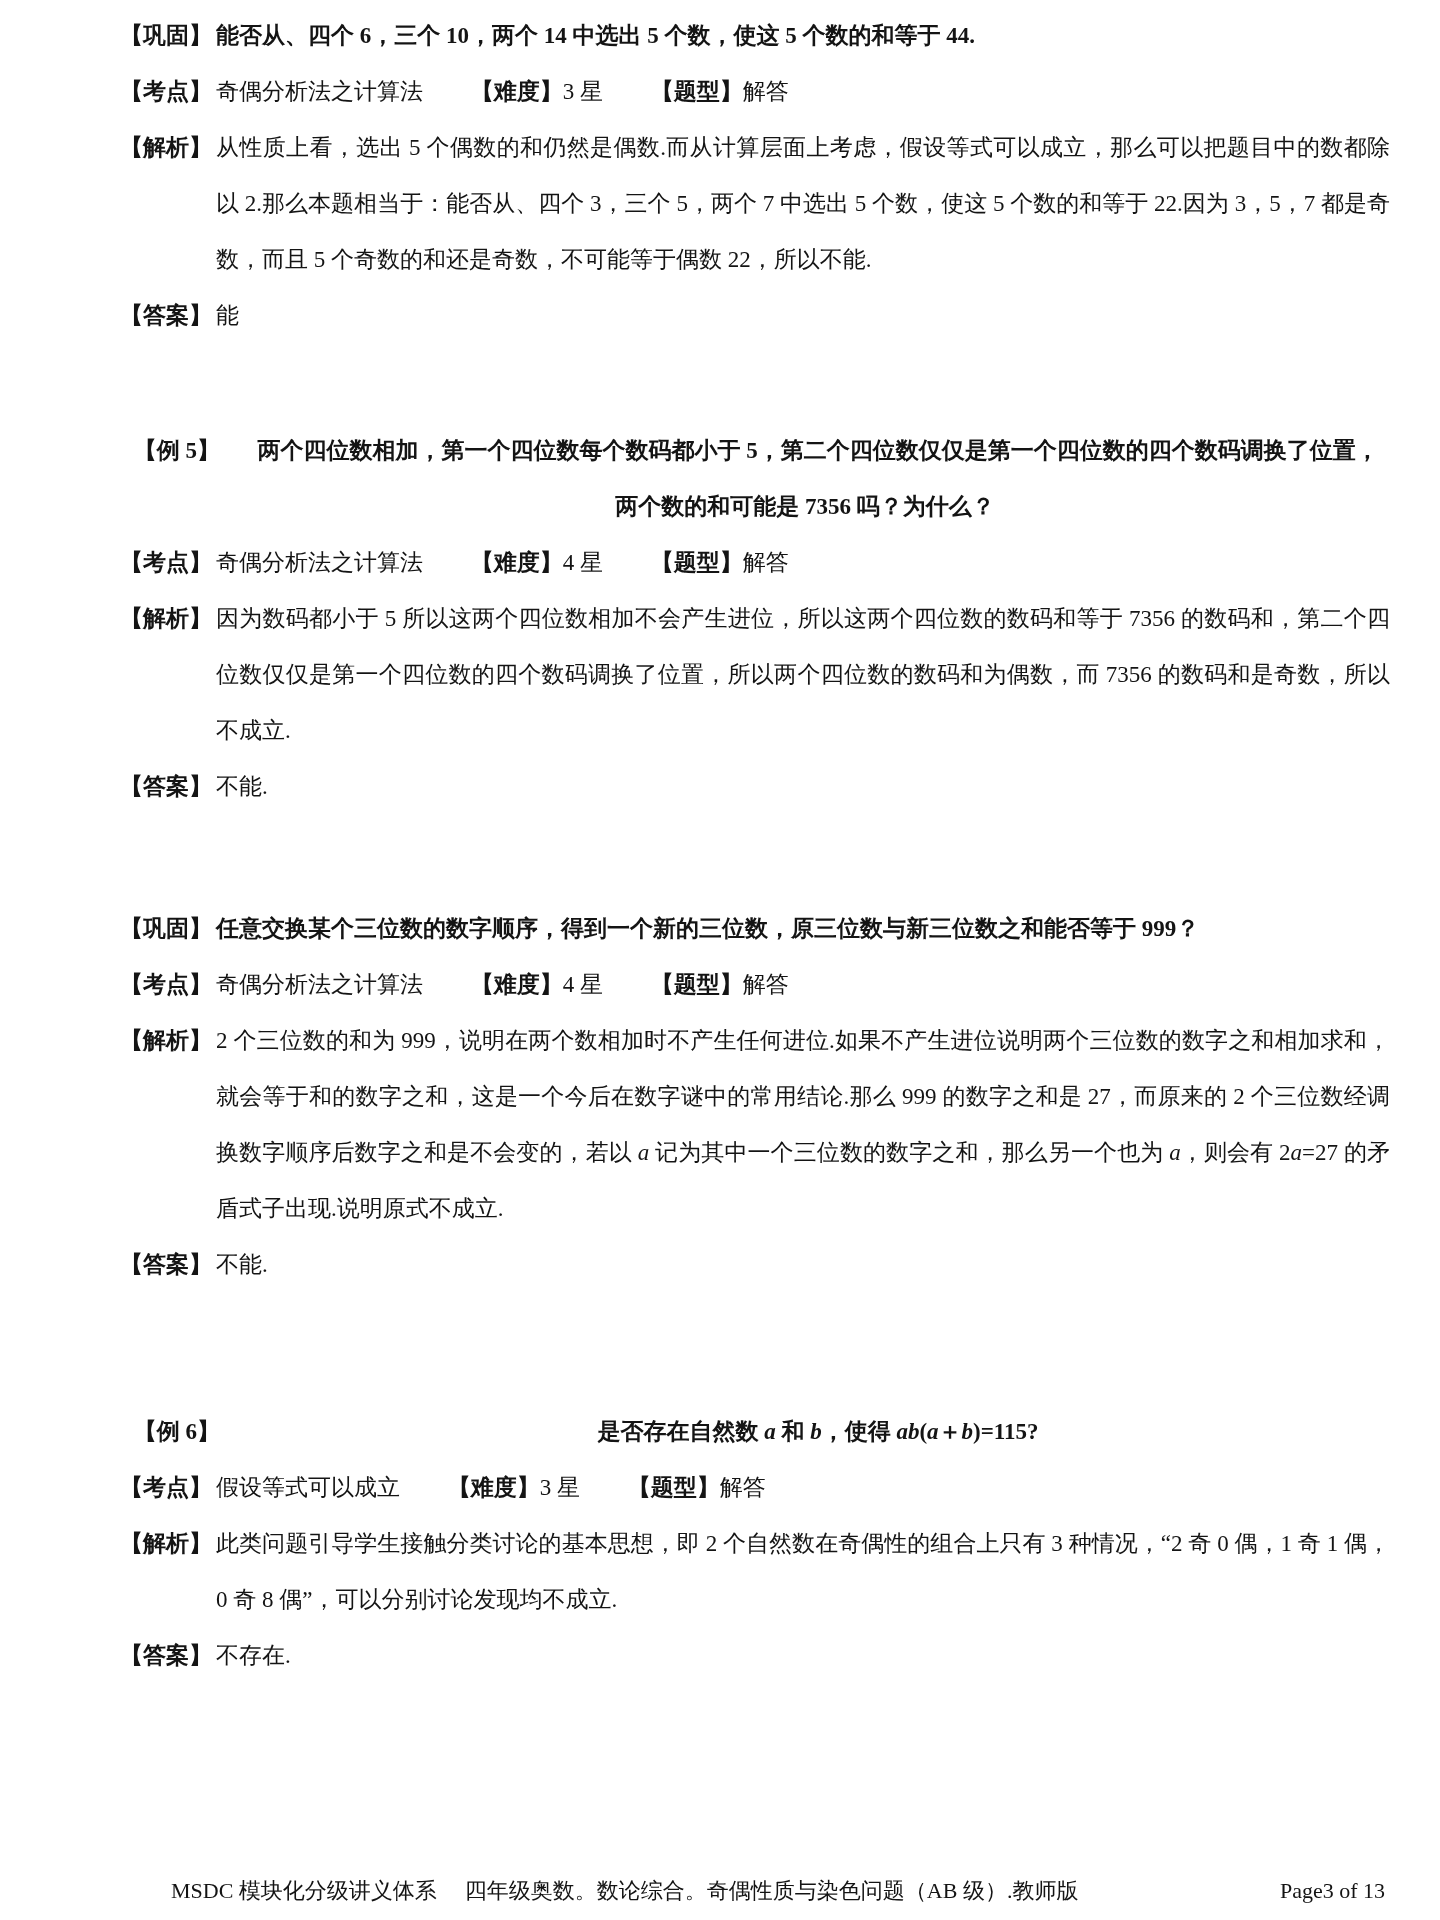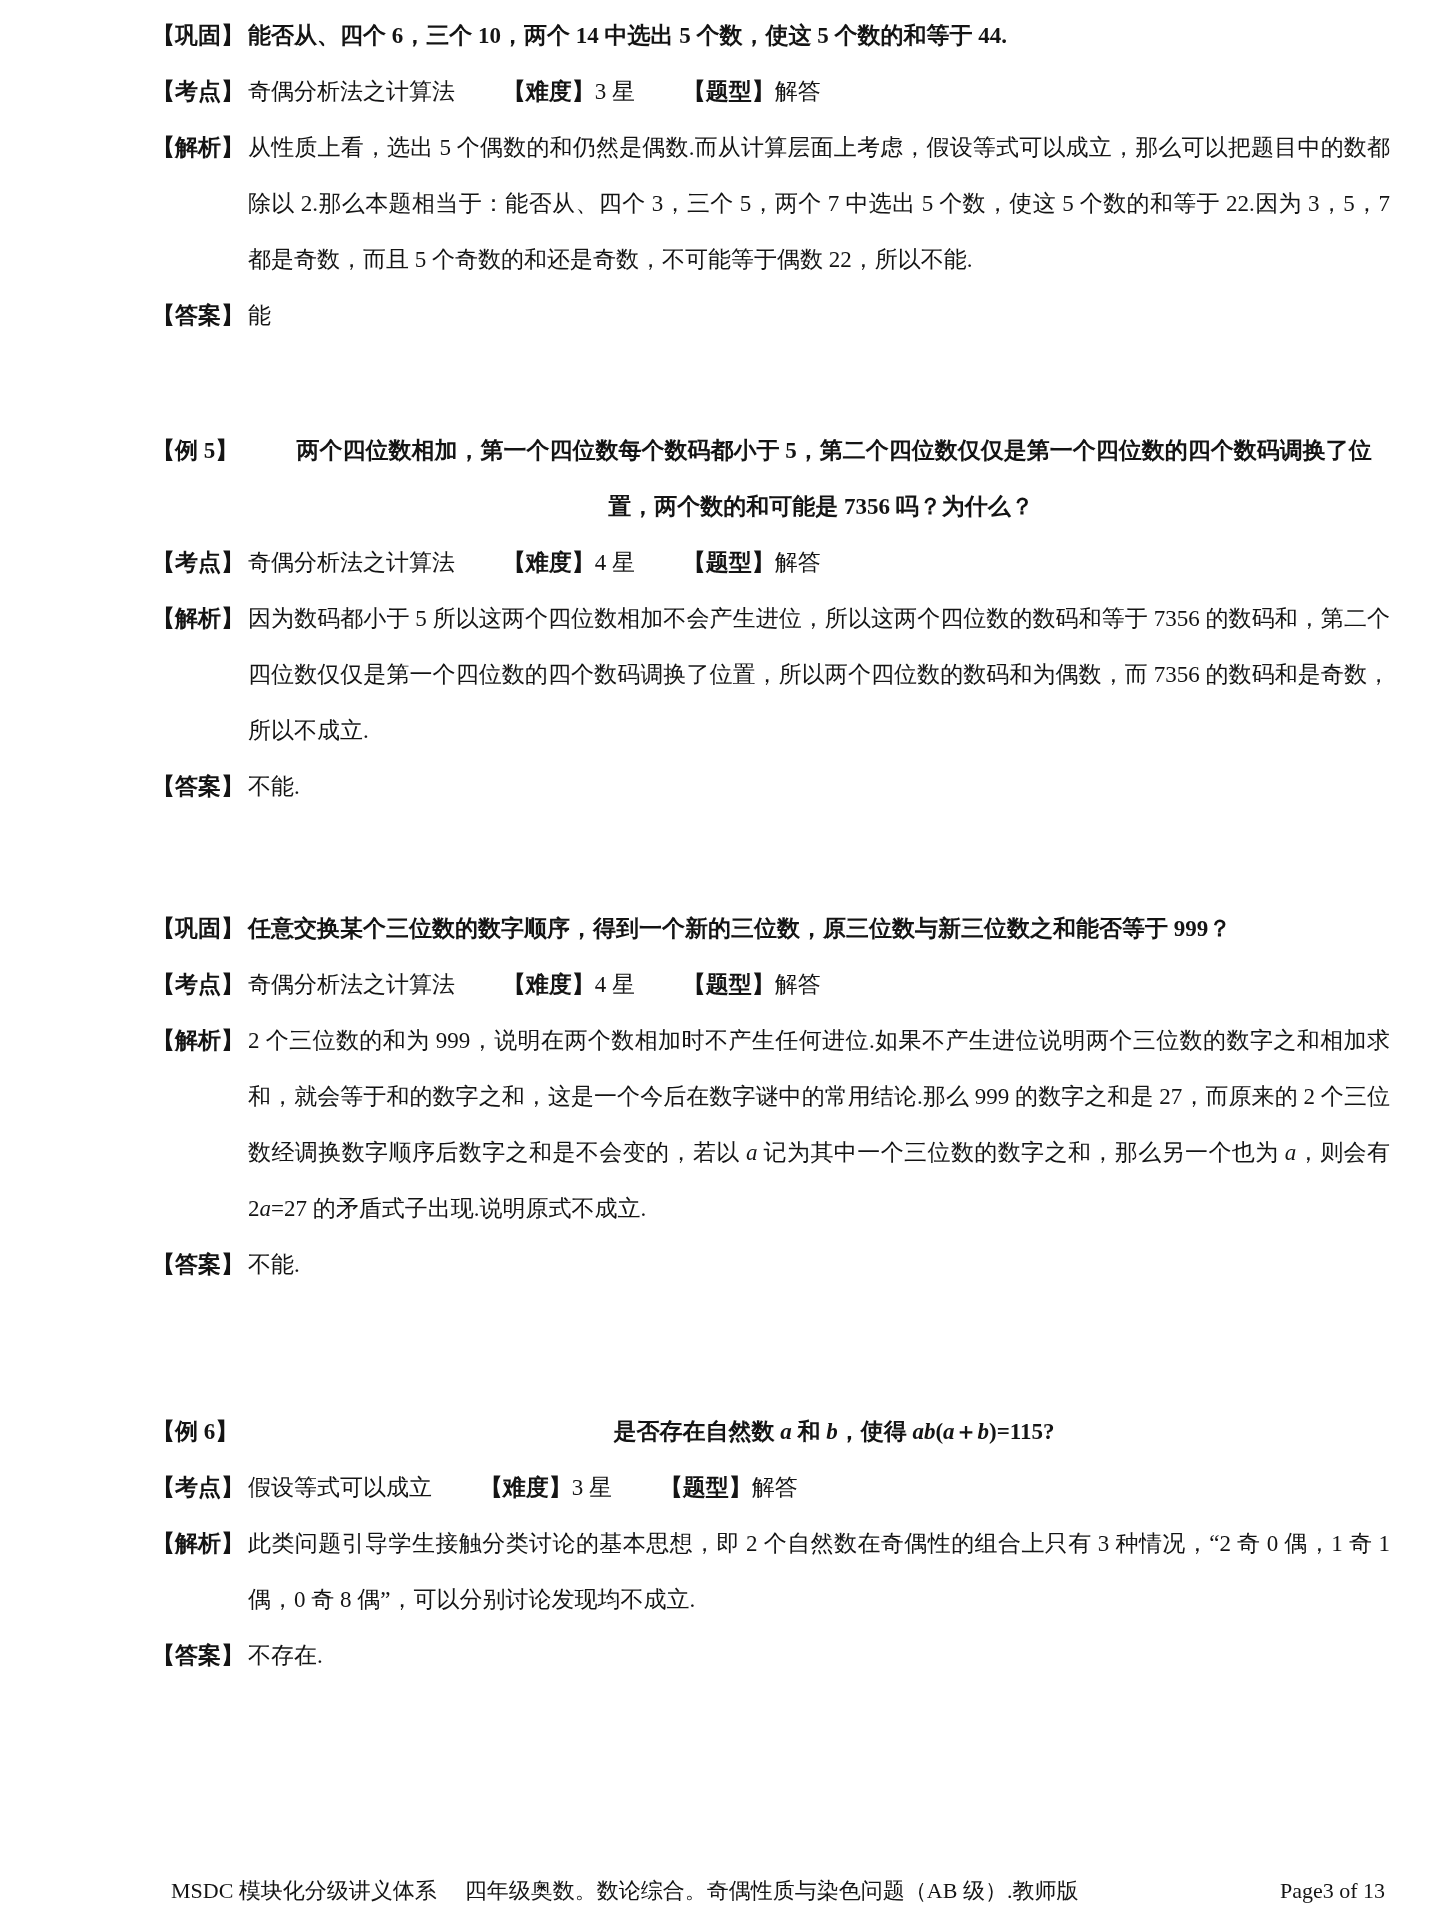--- a/index.html
+++ b/index.html
@@ -9,28 +9,28 @@
     margin:0 auto;
     background:#ffffff;
     font-family:"Liberation Serif","DejaVu Serif",serif;
     color:#141414;
     font-size:23px;
     line-height:56px;
     box-sizing:border-box;
     padding:8px 50px 0 120px;
     overflow:hidden;
   }
-  .row{display:flex;align-items:flex-start;margin-left:32px;}
+  .row{display:flex;align-items:flex-start;}
   .label{
     flex:0 0 96px;
     width:96px;
     font-weight:700;
     white-space:nowrap;
   }
-  .label.wide{flex:0 0 100px;width:100px;}
+  .label.wide{flex:0 0 100px;width:100px;text-align:right;}
   .content{flex:1;min-width:0;}
   .just{text-align:justify;}
   .stmt{font-weight:600;}
   .stmt-ex{text-indent:26px;text-align:center;}
   .meta-label{font-weight:700;margin-left:42px;font-family:Liberation Serif, serif;}
   .gap1{height:79px;}
   .gap2{height:86px;}
   .gap3{height:111px;}
   .footer{
     position:absolute;

